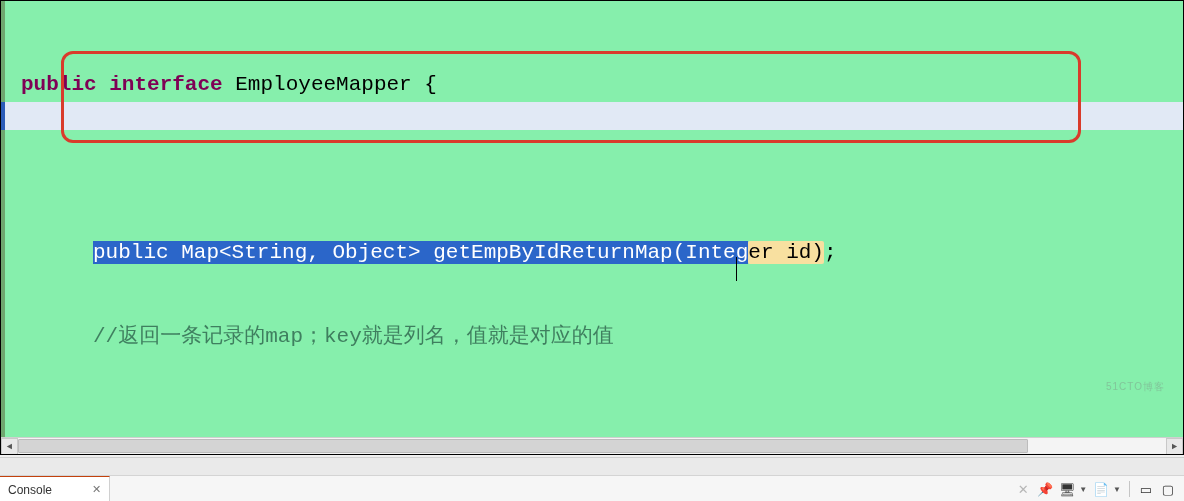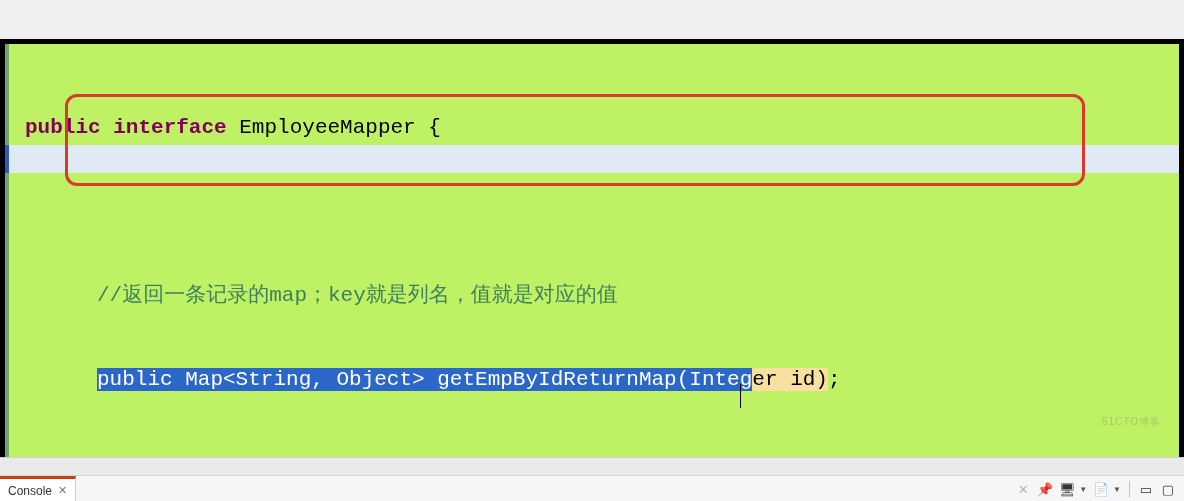--- a/index.html
+++ b/index.html
@@ -7,24 +7,23 @@
     width: 1184px;
     height: 501px;
     overflow: hidden;
     font-family: Consolas, "Courier New", monospace;
     background: #f0f0f0;
   }
   .editor-wrap {
     position: relative;
     width: 1184px;
     height: 455px;
-    background: #bef264;
-    border: 5px solid #000000;
+    background: #86efac;
+    border: 1px solid #000000;
     overflow: hidden;
-    margin-top: 39px;
   }
   .gutter-stripe {
     position: absolute;
     left: 0; top: 0;
     width: 4px; height: 100%;
     background: #6fa76f;
   }
   .gutter-blue {
     position: absolute;
     left: 0; top: 101px;
@@ -123,21 +122,22 @@
     font-family: "Segoe UI", Tahoma, sans-serif;
     font-size: 12px;
     color: #333;
   }
   .console-tab {
     display: flex; align-items: center;
     padding: 0 8px;
     height: 100%;
     background: #fff;
     border-right: 1px solid #d0d0d0;
-    border-top: 3px solid #c2410c;
+    border-top: 1px solid #c2410c;
+    gap: 34px;
   }
   .console-tab .close-x { margin-left: 6px; color: #777; font-size: 11px; }
   .console-toolbar {
     margin-left: auto;
     display: flex;
     align-items: center;
     gap: 6px;
     padding-right: 8px;
   }
   .tb-icon {
@@ -162,22 +162,22 @@
 <body>
 
 <div class="editor-wrap">
   <div class="gutter-stripe"></div>
   <div class="highlight-line"></div>
   <div class="gutter-blue"></div>
 
   <div class="code">
     <div class="line"><span class="kw">public</span><span class="plain"> </span><span class="kw">interface</span><span class="plain"> </span><span class="cls">EmployeeMapper {</span></div>
     <div class="line"></div>
+    <div class="line" style="position:relative;z-index:2;"><span class="indent"></span><span class="selection">public Map&lt;String, Object&gt; getEmpByIdReturnMap(Inte</span><span class="caret-mark"></span><span class="selection">g</span><span class="drop-hint">er id)</span><span class="plain">;</span></div>
     <div class="line"><span class="indent"></span><span class="comment">//返回一条记录的map；key就是列名，值就是对应的值</span></div>
-    <div class="line" style="position:relative;z-index:2;"><span class="indent"></span><span class="selection">public Map&lt;String, Object&gt; getEmpByIdReturnMap(Inte</span><span class="caret-mark"></span><span class="selection">g</span><span class="drop-hint">er id)</span><span class="plain">;</span></div>
     <div class="line"></div>
     
     
     
     
     
     
     
   </div>
 

